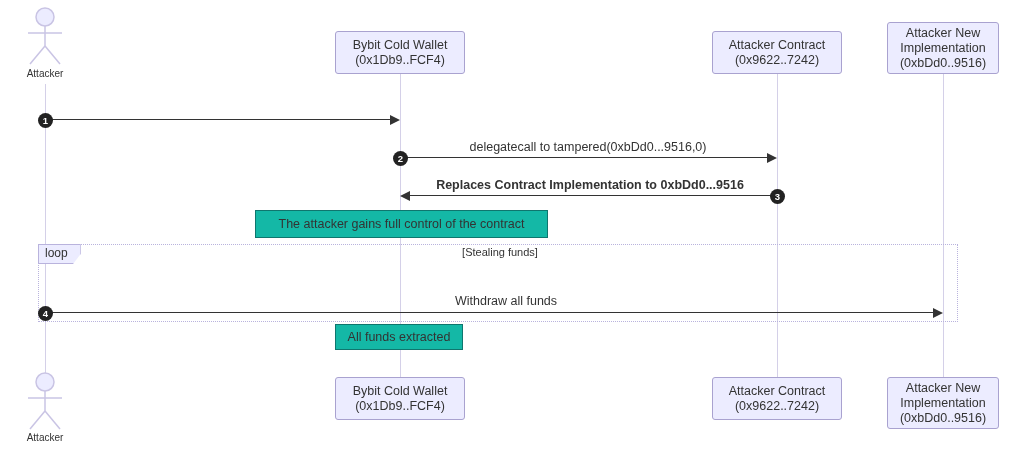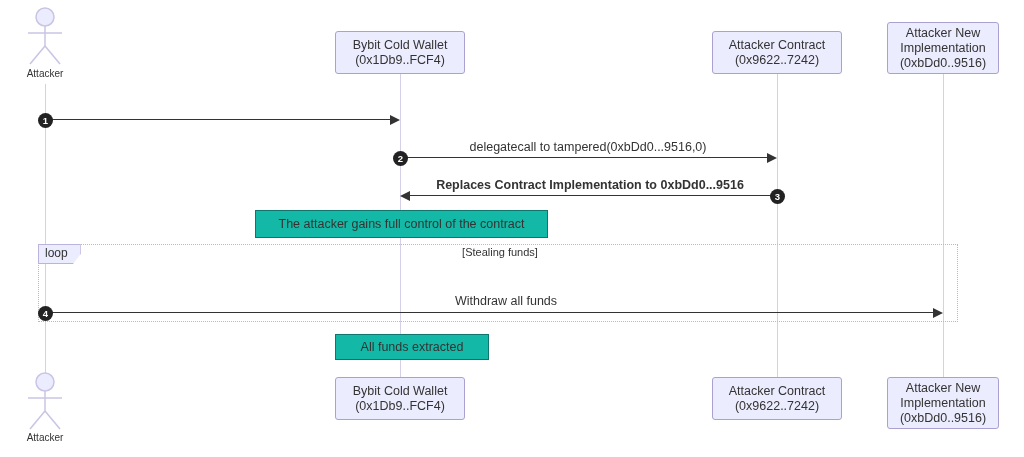--- a/index.html
+++ b/index.html
@@ -87,21 +87,21 @@
 
   <div class="loop-frame" style="left:38px; top:244px; width:920px; height:78px;"></div>
   <div class="loop-tag" style="left:38px; top:244px;">loop</div>
   <div class="loop-cond" style="left:500px; top:246px;">[Stealing funds]</div>
 
   <div class="msg-label" style="left:494px; top:294px;margin-left:12px;">Withdraw all funds</div>
   <div class="msg-line" style="left:45px; top:312px; width:888px;"></div>
   <div class="ah right" style="left:933px; top:308px;"></div>
   <div class="num" style="left:38px; top:306px;">4</div>
 
-  <div class="note" style="left:335px; top:334px; width:154px; height:26px;">All funds extracted</div>
+  <div class="note" style="left:335px; top:324px; width:128px; height:26px;">All funds extracted</div>
 
   <div class="pbox" style="left:335px; top:377px; width:130px; height:43px;">
     <span>Bybit Cold Wallet</span>
     <span>(0x1Db9..FCF4)</span>
   </div>
   <div class="pbox" style="left:712px; top:377px; width:130px; height:43px;">
     <span>Attacker Contract</span>
     <span>(0x9622..7242)</span>
   </div>
   <div class="pbox" style="left:887px; top:377px; width:112px; height:52px;">

